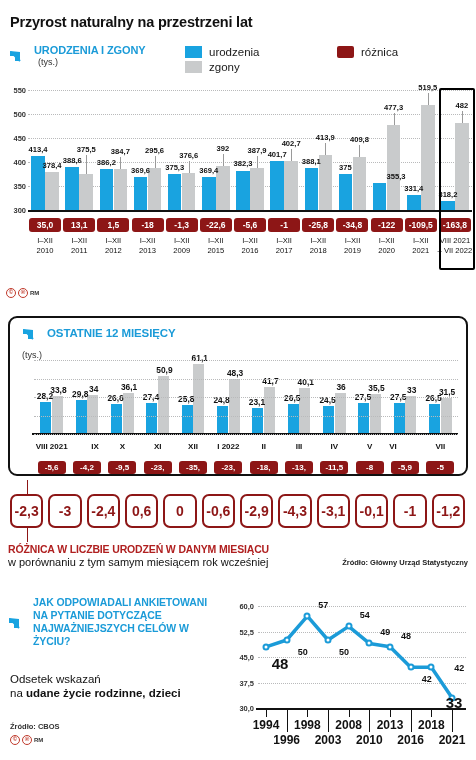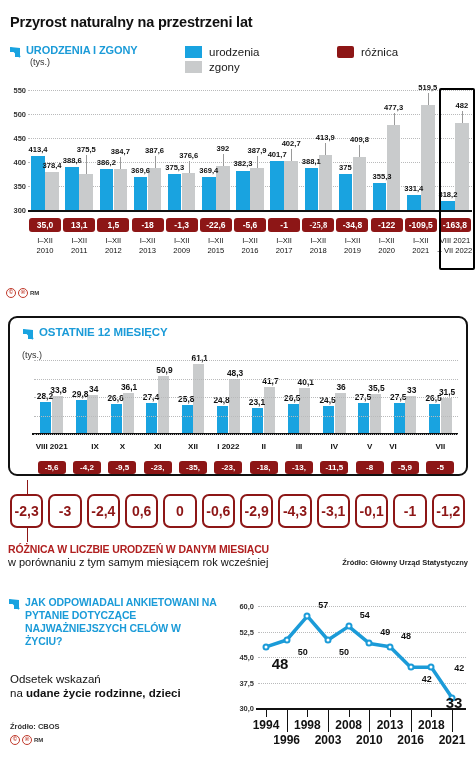--- a/index.html
+++ b/index.html
@@ -8,21 +8,21 @@
     font-family:"Liberation Sans","DejaVu Sans",sans-serif;
     color:#1a1a1a;overflow:hidden;position:relative;
   }
   .page{position:relative;width:476px;height:760px;}
 
   
   .hdr-title{
     font-size:14.5px;font-weight:bold;color:#111;letter-spacing:-.2px;
     position:absolute;left:10px;top:14px;
   }
-  .sec-head{display:flex;align-items:flex-start;gap:4px;}
+  .sec-head{display:flex;align-items:center;gap:12px;}
   .arrow-ico{display:inline-block;width:13px;height:13px;flex:none;margin-top:1px;}
   .sec-label{
     color:#1b9bd8;font-weight:bold;font-size:11px;letter-spacing:-.1px;line-height:12.5px;
   }
   .units{font-size:9px;color:#333;}
 
   
   .legend{position:absolute;left:185px;top:46px;font-size:11px;}
   .lg-row{display:flex;align-items:center;margin-bottom:3px;}
   .lg-sw{width:17px;height:12px;margin-right:7px;display:inline-block;}
@@ -177,21 +177,21 @@
         <div class="vlab" style="left: 58.2308px; top: 63.472px;">375,5</div>
         <div class="lead" style="left: 58.2308px; top: 73.472px; height: 18.288px;"></div>
         <div class="bar b" style="left: 71.6346px; width: 13.5px; height: 41.376px; bottom: 2px;"></div>
         <div class="bar g" style="left: 85.6346px; width: 13.5px; height: 40.656px; bottom: 2px;"></div>
         <div class="vlab" style="left: 78.3846px; top: 75.624px;">386,2</div>
         <div class="vlab" style="left: 92.3846px; top: 64.624px;">384,7</div>
         <div class="lead" style="left: 92.3846px; top: 74.624px; height: 12.72px;"></div>
         <div class="bar b" style="left: 105.788px; width: 13.5px; height: 33.408px; bottom: 2px;"></div>
         <div class="bar g" style="left: 119.788px; width: 13.5px; height: 42.048px; bottom: 2px;"></div>
         <div class="vlab" style="left: 112.538px; top: 83.592px;">369,6</div>
-        <div class="vlab" style="left: 126.538px; top: 63.952px;">387,6</div>
+        <div class="vlab" style="left: 126.538px; top: 63.952px;">295,6</div>
         <div class="lead" style="left: 126.538px; top: 73.952px; height: 12px;"></div>
         <div class="bar b" style="left: 139.942px; width: 13.5px; height: 36.144px; bottom: 2px;"></div>
         <div class="bar g" style="left: 153.942px; width: 13.5px; height: 36.768px; bottom: 2px;"></div>
         <div class="vlab" style="left: 146.692px; top: 80.856px;">375,3</div>
         <div class="vlab" style="left: 160.692px; top: 69.232px;">376,6</div>
         <div class="lead" style="left: 160.692px; top: 79.232px; height: 12px;"></div>
         <div class="bar b" style="left: 174.096px; width: 13.5px; height: 33.312px; bottom: 2px;"></div>
         <div class="bar g" style="left: 188.096px; width: 13.5px; height: 44.16px; bottom: 2px;"></div>
         <div class="vlab" style="left: 180.846px; top: 83.688px;">369,4</div>
         <div class="vlab" style="left: 194.846px; top: 61.84px;">392</div>
@@ -211,21 +211,21 @@
         <div class="vlab" style="left: 283.308px; top: 74.712px;">388,1</div>
         <div class="vlab" style="left: 297.308px; top: 51.328px;">413,9</div>
         <div class="lead" style="left: 297.308px; top: 61.328px; height: 12px;"></div>
         <div class="bar b" style="left: 310.712px; width: 13.5px; height: 36px; bottom: 2px;"></div>
         <div class="bar g" style="left: 324.712px; width: 13.5px; height: 52.704px; bottom: 2px;"></div>
         <div class="vlab" style="left: 317.462px; top: 81px;">375</div>
         <div class="vlab" style="left: 331.462px; top: 53.296px;">409,8</div>
         <div class="lead" style="left: 331.462px; top: 63.296px; height: 12px;"></div>
         <div class="bar b" style="left: 344.865px; width: 13.5px; height: 26.544px; bottom: 2px;"></div>
         <div class="bar g" style="left: 358.865px; width: 13.5px; height: 85.104px; bottom: 2px;"></div>
-        <div class="vlab" style="left: 354px; top: 90.456px;">355,3</div>
+        <div class="vlab" style="left: 368px; top: 90.456px;">355,3</div>
         <div class="vlab" style="left: 365.615px; top: 20.896px;">477,3</div>
         <div class="lead" style="left: 365.615px; top: 30.896px; height: 12px;"></div>
         <div class="bar b" style="left: 379.019px; width: 13.5px; height: 15.072px; bottom: 2px;"></div>
         <div class="bar g" style="left: 393.019px; width: 13.5px; height: 105.36px; bottom: 2px;"></div>
         <div class="vlab" style="left: 385.769px; top: 101.928px;">331,4</div>
         <div class="vlab" style="left: 399.769px; top: 0.64px;">519,5</div>
         <div class="lead" style="left: 399.769px; top: 10.64px; height: 12px;"></div>
         <div class="bar b" style="left: 413.173px; width: 13.5px; height: 8.736px; bottom: 2px;"></div>
         <div class="bar g" style="left: 427.173px; width: 13.5px; height: 87.36px; bottom: 2px;"></div>
         <div class="vlab" style="left: 419.923px; top: 108.264px;">318,2</div>
@@ -235,21 +235,21 @@
     </div>
   <div id="diffs1">
       <div class="badge" style="left: 17.0769px; min-width: 26px;">35,0</div>
       <div class="badge" style="left: 51.2308px; min-width: 26px;">13,1</div>
       <div class="badge" style="left: 85.3846px; min-width: 26px;">1,5</div>
       <div class="badge" style="left: 119.538px; min-width: 26px;">-18</div>
       <div class="badge" style="left: 153.692px; min-width: 26px;">-1,3</div>
       <div class="badge" style="left: 187.846px; min-width: 26px;">-22,6</div>
       <div class="badge" style="left: 222px; min-width: 26px;">-5,6</div>
       <div class="badge" style="left: 256.154px; min-width: 26px;">-1</div>
-      <div class="badge" style="left: 290.308px; min-width: 26px; font-family: Liberation Serif, serif;">-25,8</div>
+      <div class="badge" style="left: 290.308px; min-width: 26px;">-25,8</div>
       <div class="badge" style="left: 324.462px; min-width: 26px;">-34,8</div>
       <div class="badge" style="left: 358.615px; min-width: 26px;">-122</div>
       <div class="badge" style="left: 392.769px; min-width: 26px;">-109,5</div>
       <div class="badge" style="left: 426.923px; min-width: 26px;">-163,8</div>
     </div>
   <div id="xlabs1">
       <div class="xlab" style="left: 17.0769px;"><span>I–XII</span><br><span>2010</span></div>
       <div class="xlab" style="left: 51.2308px;"><span>I–XII</span><br><span>2011</span></div>
       <div class="xlab" style="left: 85.3846px;"><span>I–XII</span><br><span>2012</span></div>
       <div class="xlab" style="left: 119.538px;"><span>I–XII</span><br><span>2013</span></div>

